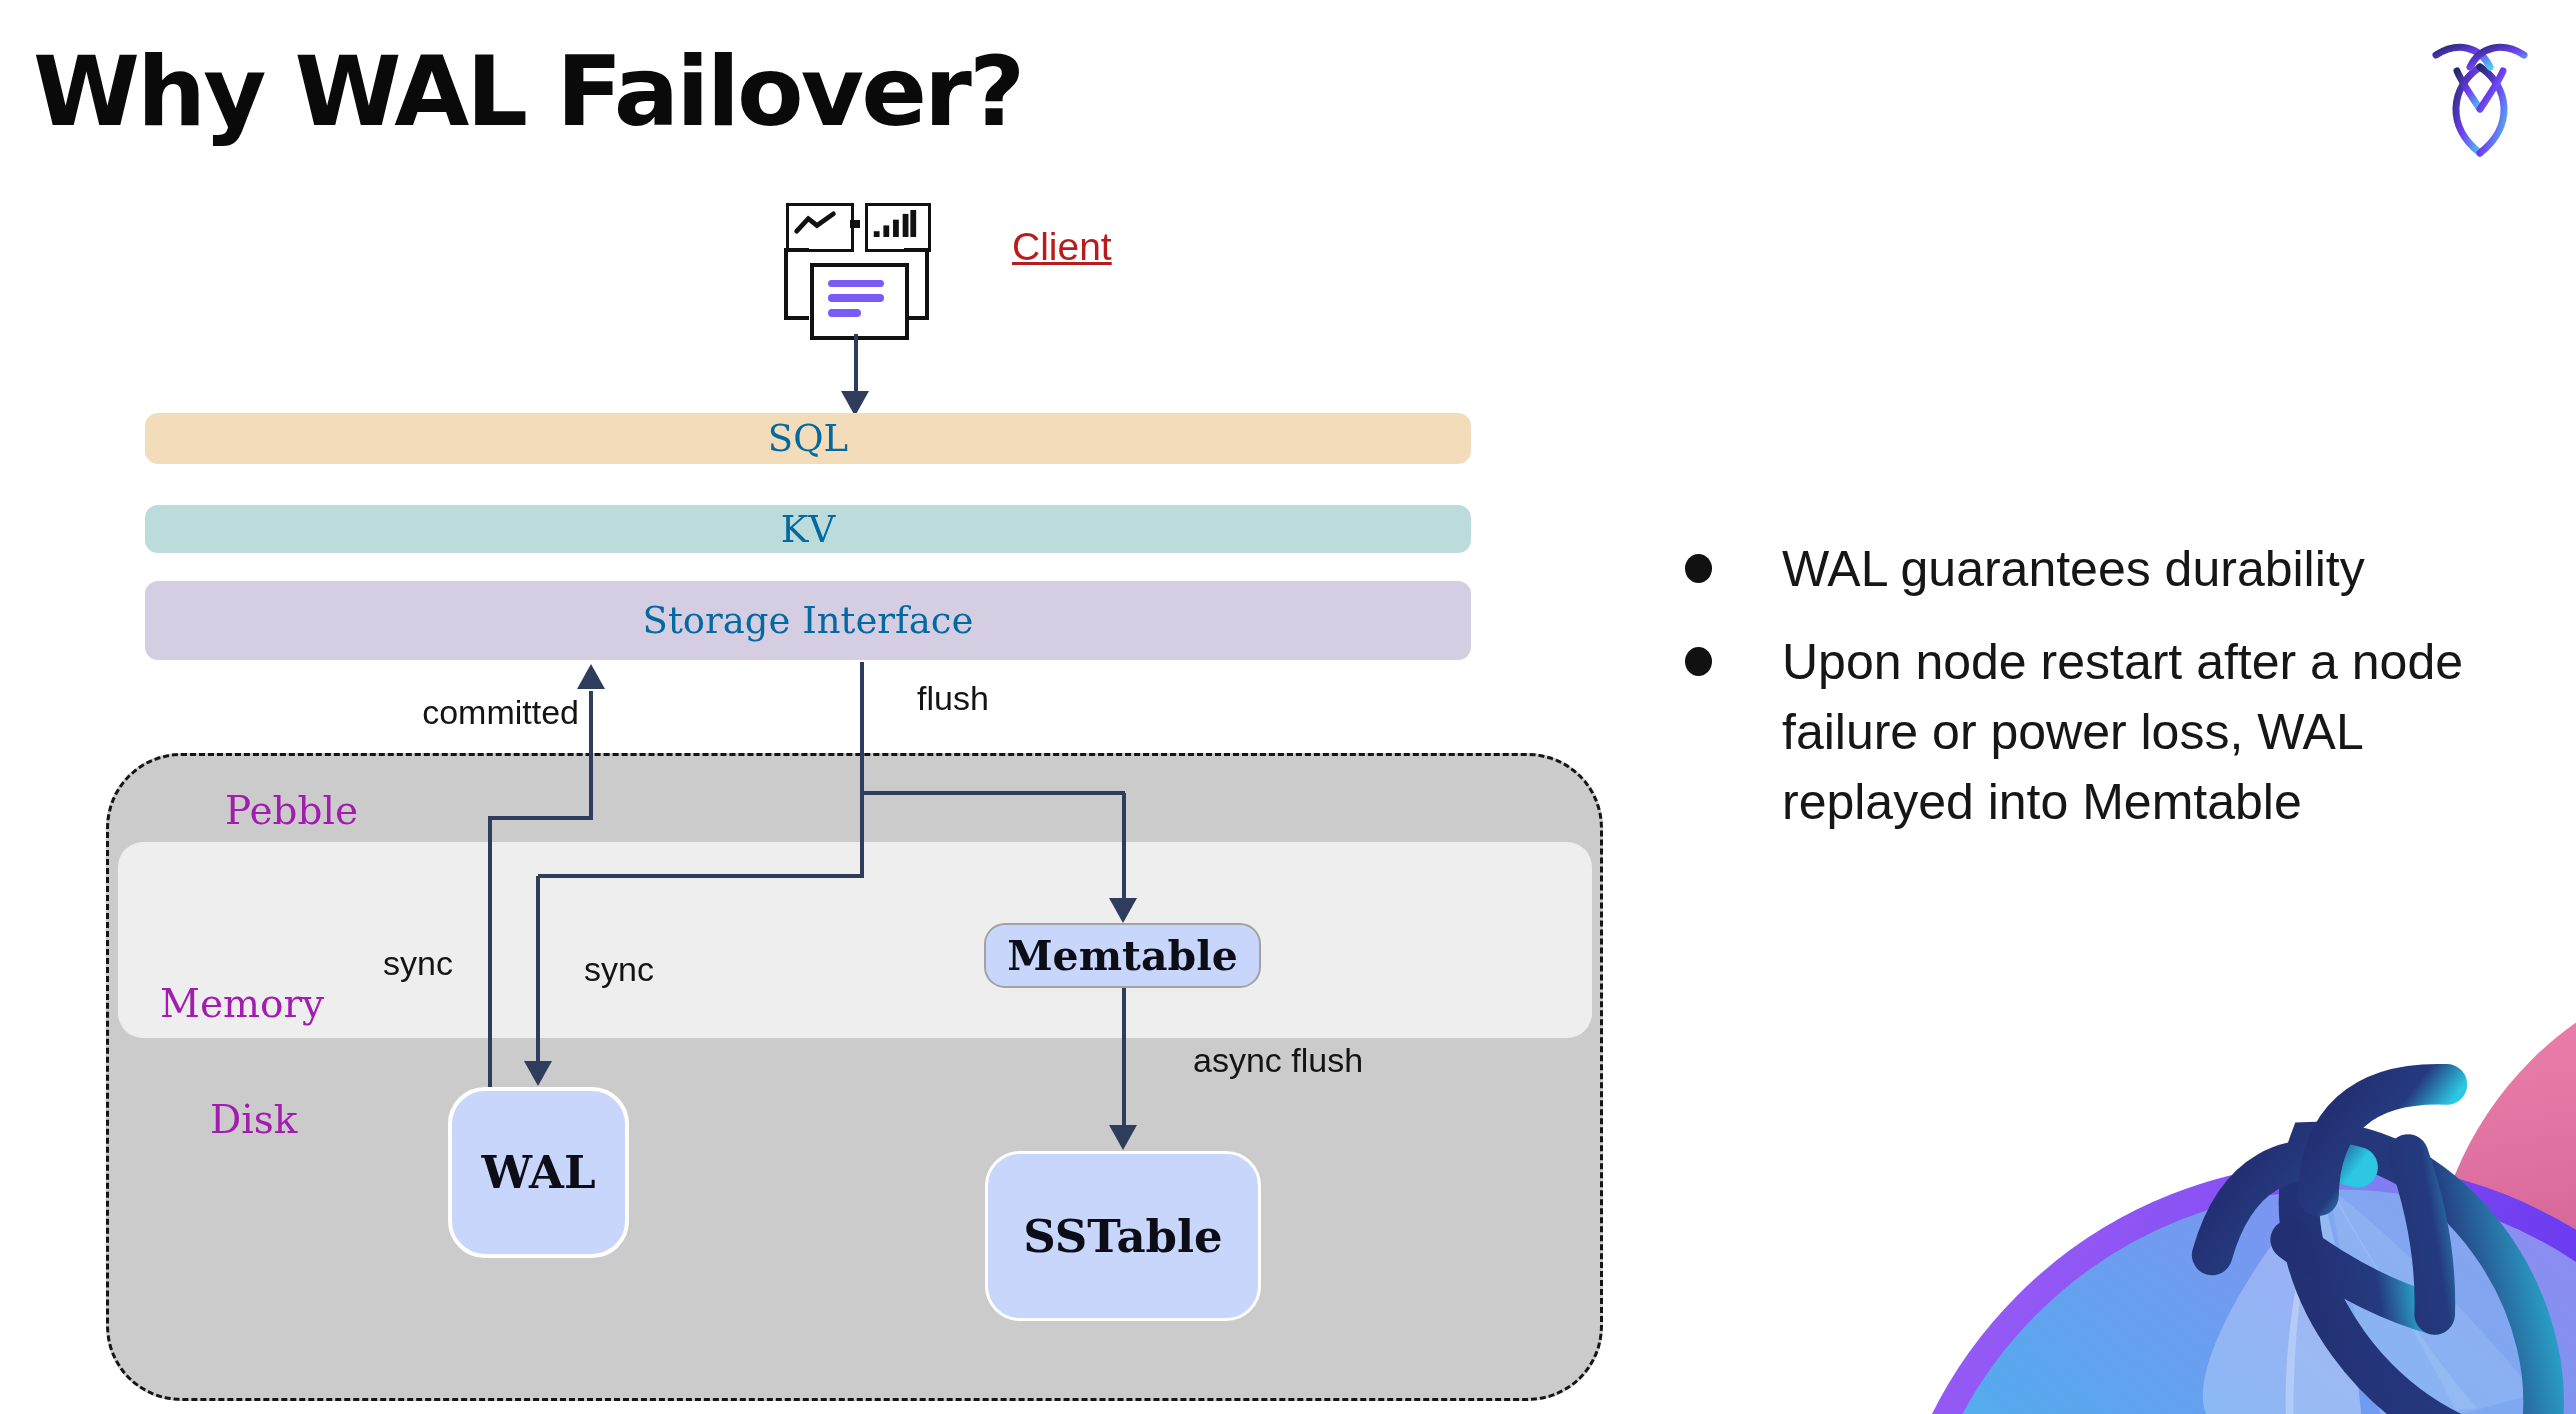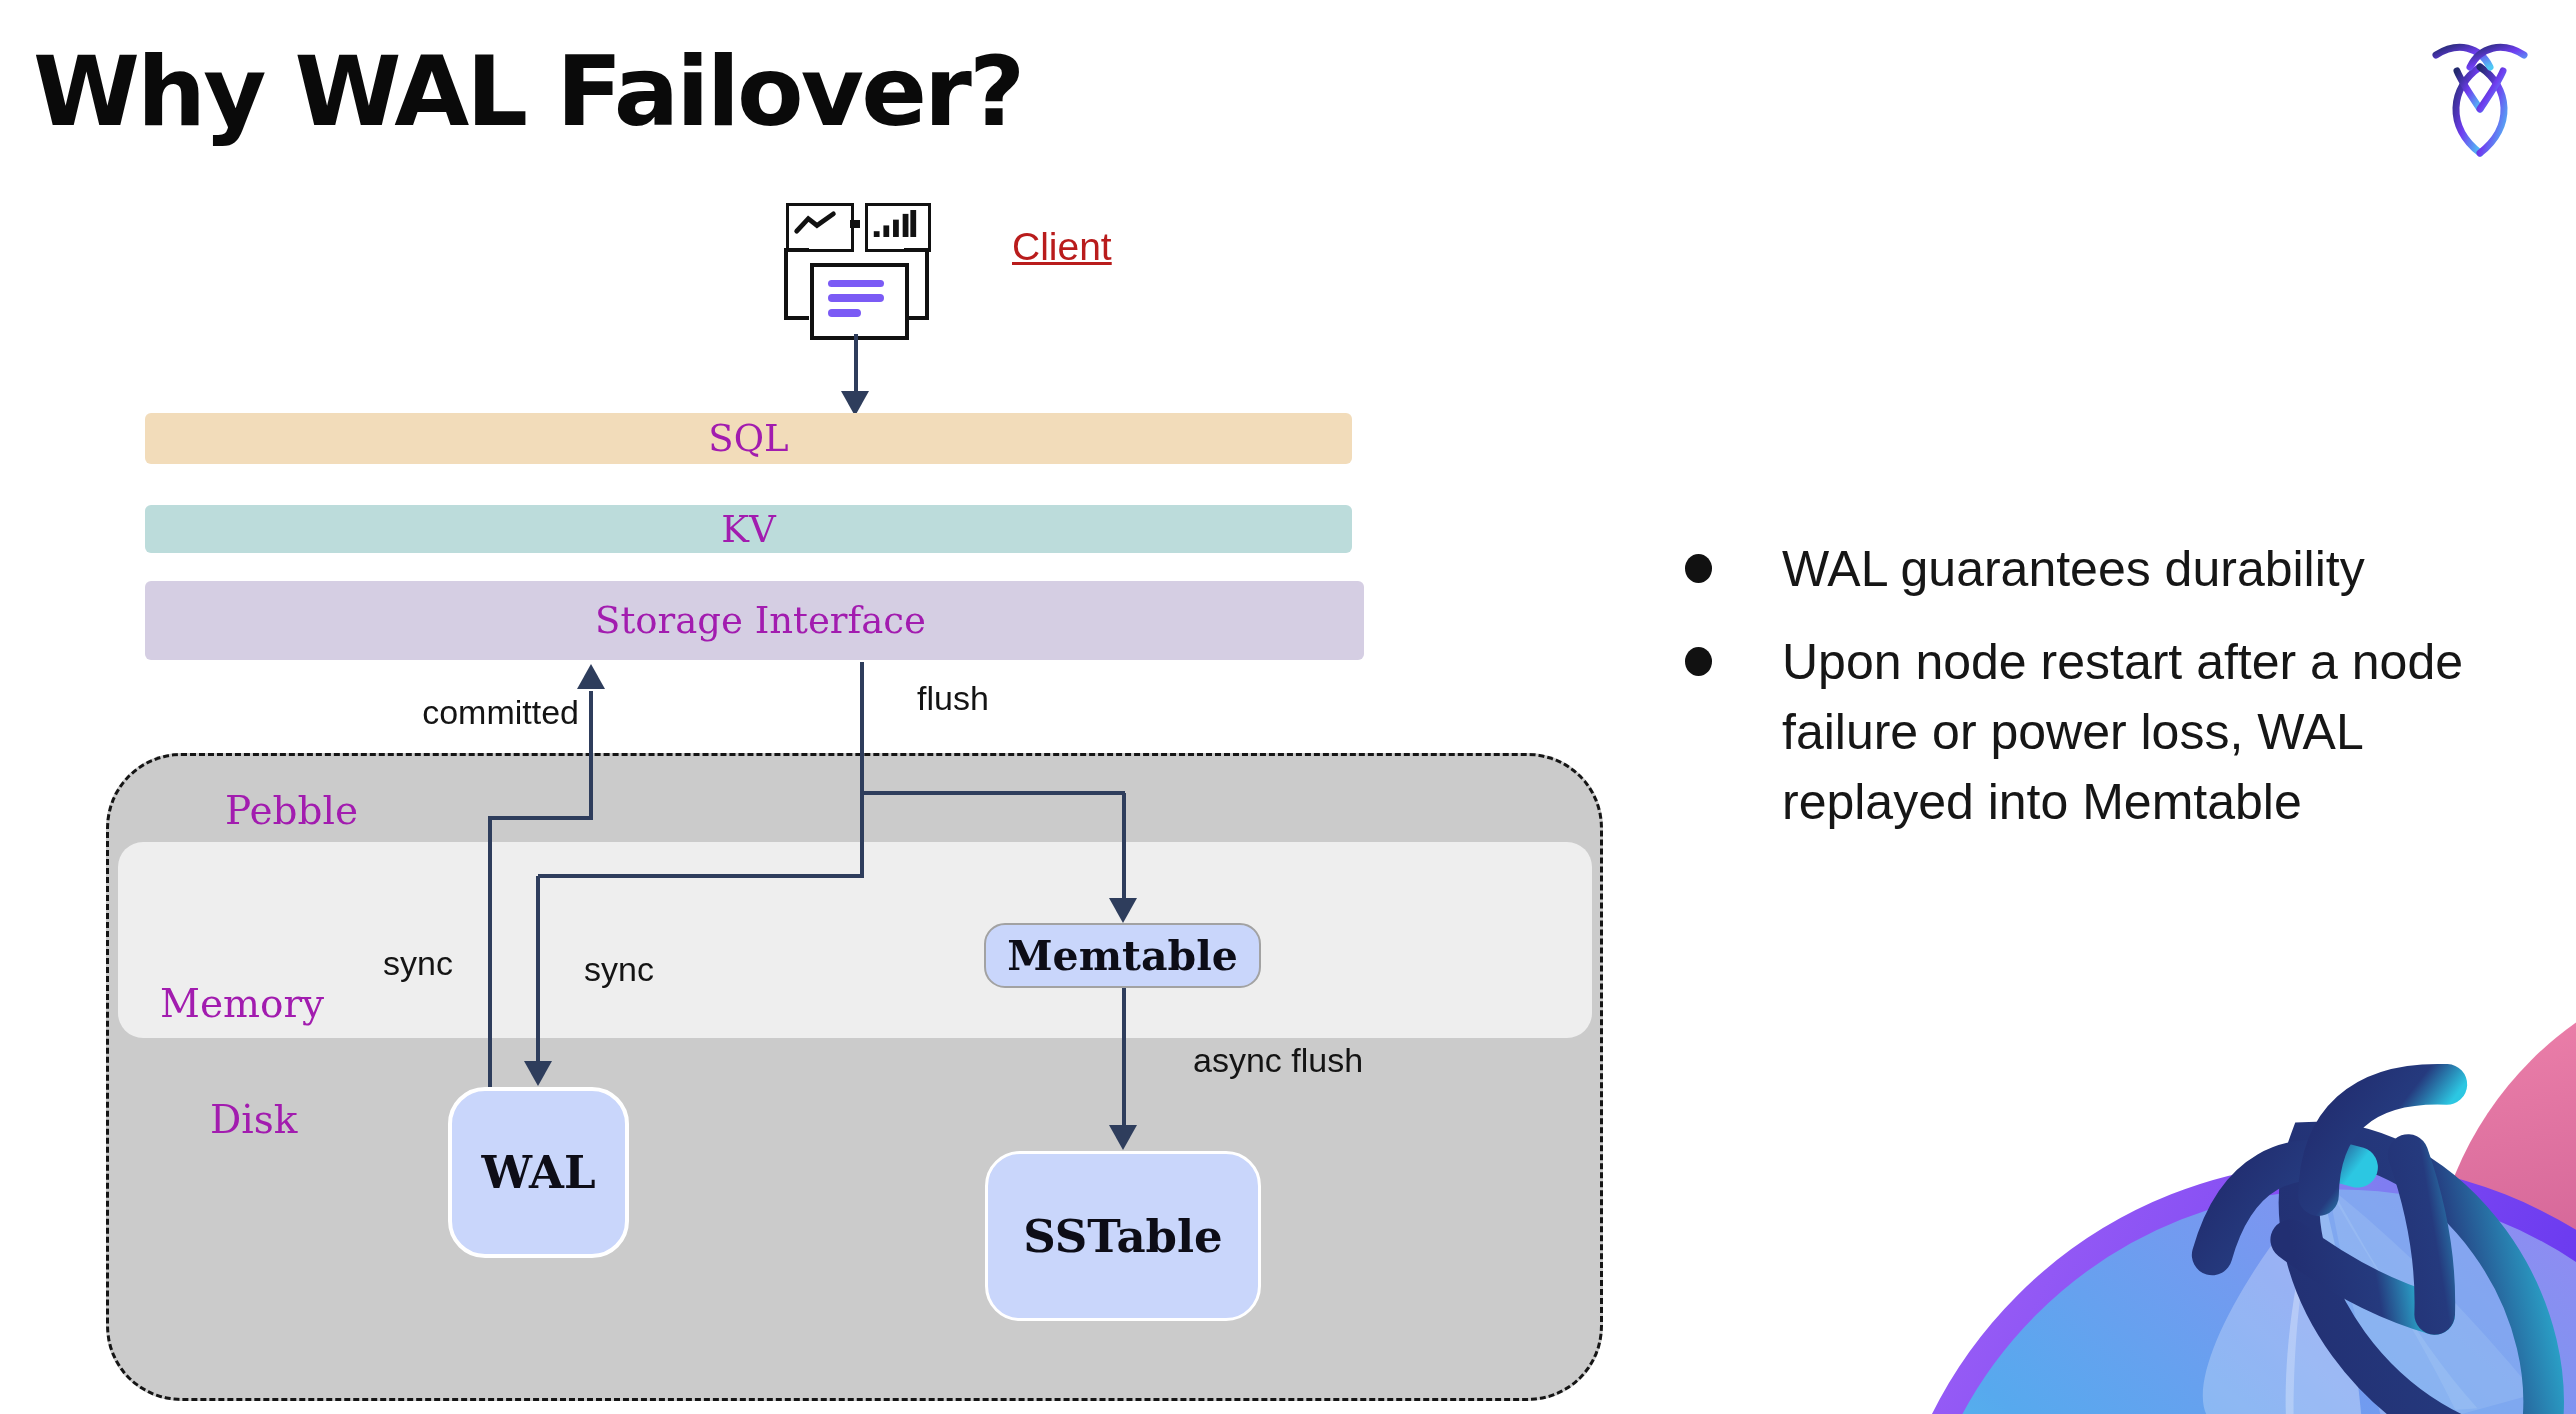--- a/index.html
+++ b/index.html
@@ -24,25 +24,25 @@
   .bracket-r{left:904px;top:248px;width:21px;height:64px;border-right:4.8px solid #111;
     border-top:4.8px solid #111;border-bottom:4.8px solid #111;}
   .doc{left:810px;top:263px;width:91px;height:69px;background:#fff;border:4.8px solid #111;}
   .doc-line{position:absolute;height:7.7px;border-radius:3.9px;background:var(--doc-lines,#7b5bf5);}
   .doc-line.l1{left:13.5px;top:12.6px;width:56px;}
   .doc-line.l2{left:13.5px;top:27px;width:56px;}
   .doc-line.l3{left:13.5px;top:42px;width:33px;}
   .client-label{left:1012px;top:225px;font-size:39px;color:#b91c1c;text-decoration:underline;}
 
   
-  .bar{left:145px;width:1207px;border-radius:6px;display:flex;align-items:center;justify-content:center;
-    font-family:"DejaVu Serif",serif;font-size:37px;color:#a21caf;}
+  .bar{left:145px;width:1326px;border-radius:13px;display:flex;align-items:center;justify-content:center;
+    font-family:"DejaVu Serif",serif;font-size:37px;color:#0369a1;}
   .bar-sql{top:413px;height:51px;background:var(--sql-bar,#f2dcba);}
   .bar-kv{top:505px;height:48px;background:var(--kv-bar,#bcdcdb);}
-  .bar-storage{top:581px;height:79px;background:var(--storage-bar,#d5cee3);padding-left:12px;}
+  .bar-storage{top:581px;height:79px;background:var(--storage-bar,#d5cee3);}
 
   
   .pebble-box{left:106px;top:753px;width:1497px;height:648px;border-radius:75px;
     background:var(--pebble-fill,#cbcbcb);border:3.9px dashed #151515;box-sizing:border-box;}
   .memory-band{left:118px;top:842px;width:1474px;height:196px;border-radius:25px;
     background:var(--memory-fill,#eeeeee);}
   .zone-label{font-family:"DejaVu Serif",serif;font-size:39px;color:#a21caf;}
   .lbl-pebble{left:225px;top:788px;}
   .lbl-memory{left:160px;top:981px;}
   .lbl-disk{left:210px;top:1097px;}

